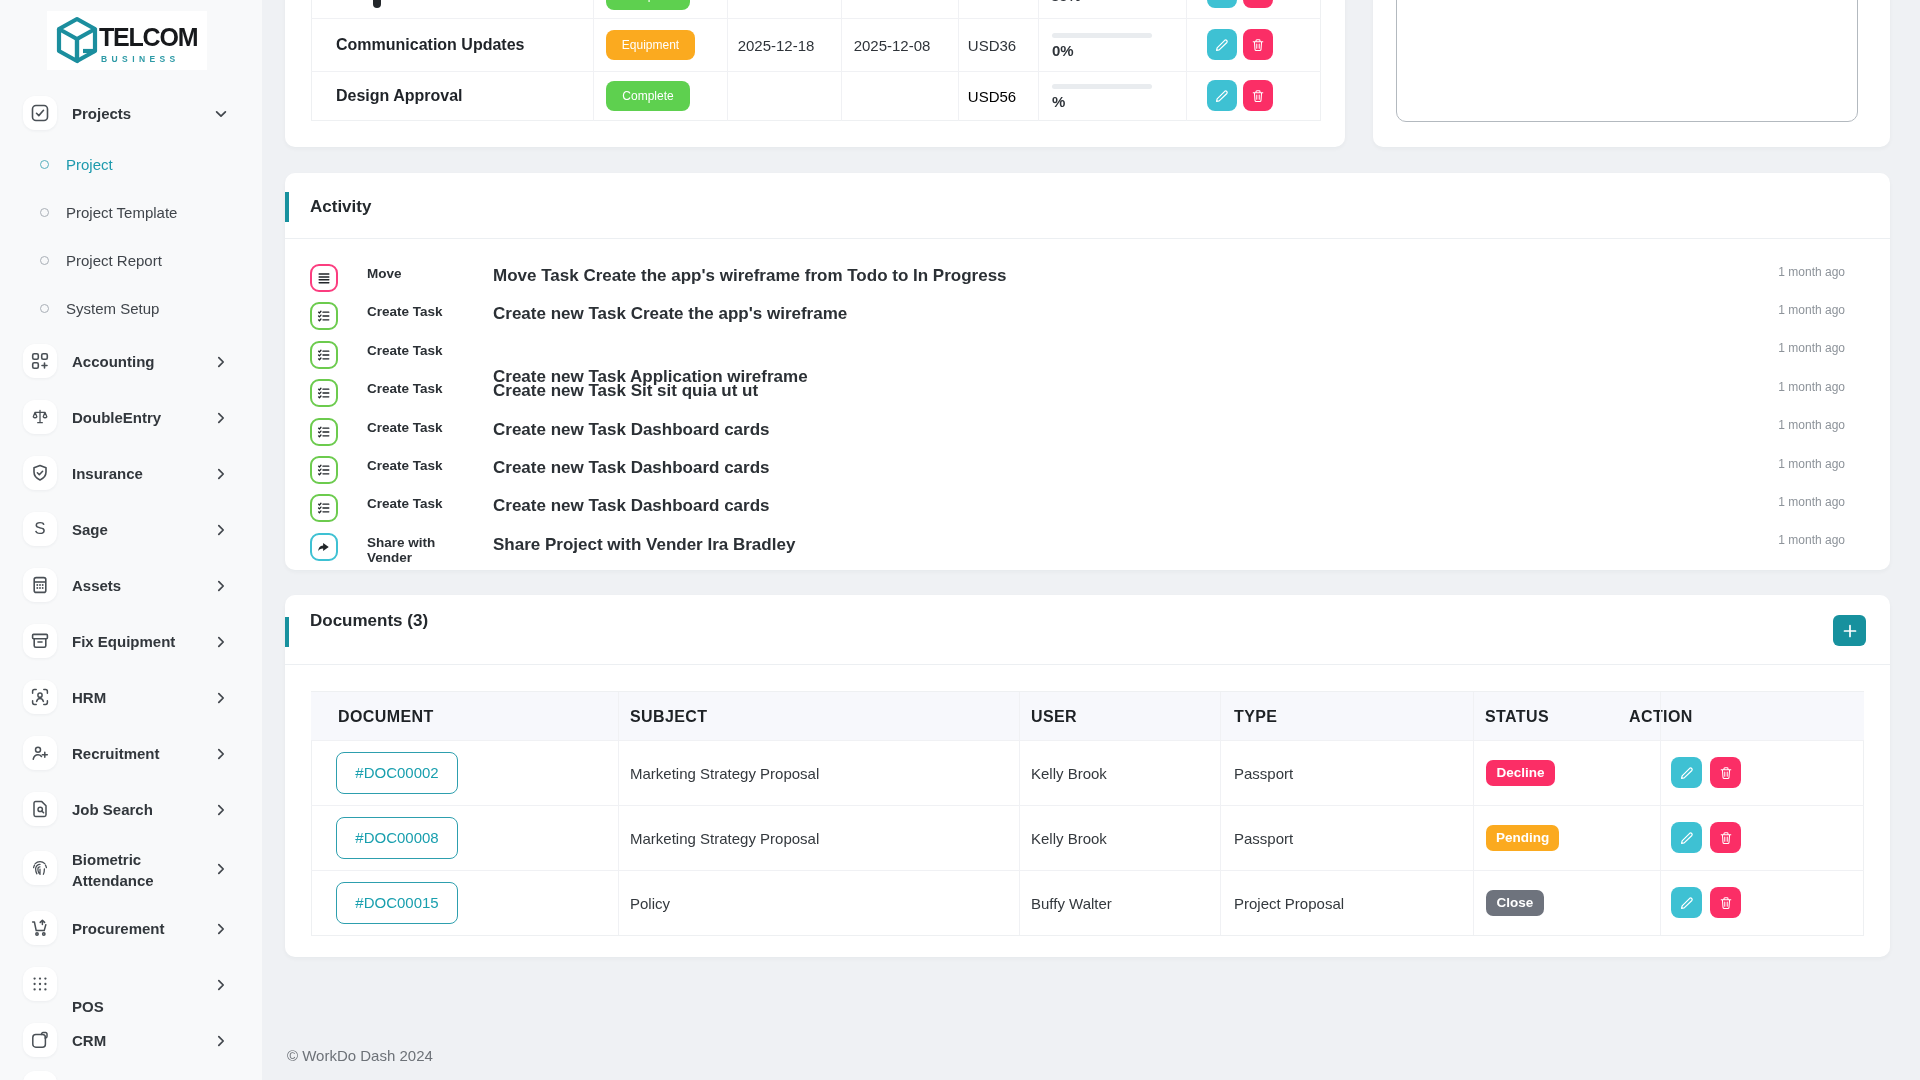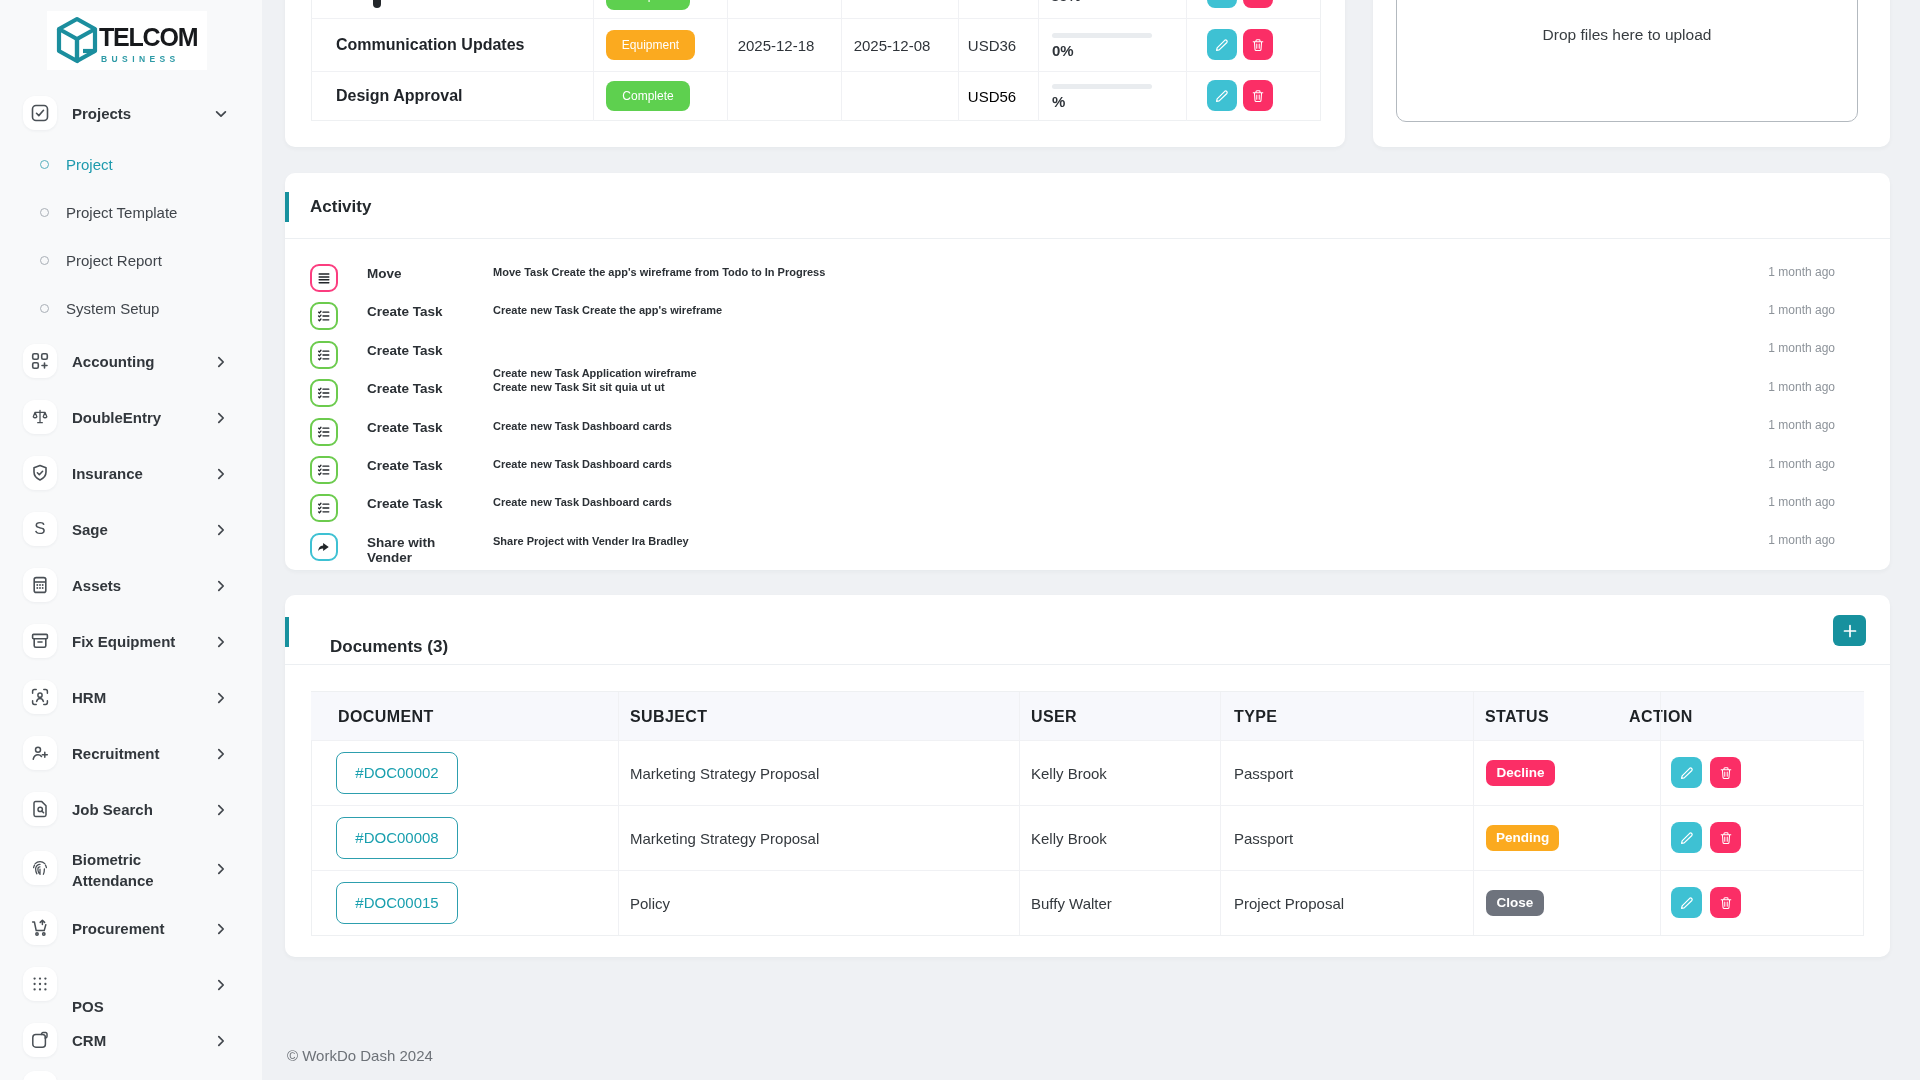--- a/index.html
+++ b/index.html
@@ -25,22 +25,22 @@
 .vline{position:absolute;width:1px;background:#f0f1f4;}
 .hline{position:absolute;height:1px;background:#f0f1f4;}
 .badge{position:absolute;color:#fff;border-radius:8px;text-align:center;}
 .btn{position:absolute;border-radius:8px;}
 .btn svg{position:absolute;left:50%;top:50%;transform:translate(-50%,-50%);}
 .bteal{background:#3ec1d3;}
 .bpink{background:#fb2e66;}
 
 .aicon{position:absolute;left:25px;width:28px;height:28px;border-radius:9px;background:#fff;}
 .alab{position:absolute;left:82px;font-size:13.5px;font-weight:bold;color:#2b3035;line-height:15px;}
-.adesc{position:absolute;left:208px;font-size:11px;font-weight:bold;color:#2b3035;}
-.atime{position:absolute;right:55px;font-size:12px;color:#8d939a;}
+.adesc{position:absolute;left:208px;font-size:17px;font-weight:bold;color:#2b3035;}
+.atime{position:absolute;right:45px;font-size:12px;color:#8d939a;}
 
 .th{position:absolute;font-size:16px;font-weight:bold;color:#1e2226;letter-spacing:.4px;}
 .td{position:absolute;font-size:15px;color:#34393e;}
 .docbtn{position:absolute;width:122px;height:42px;border:1px solid #2d9fae;border-radius:8px;color:#199fae;font-size:15px;text-align:center;line-height:40px;}
 </style>
 </head>
 <body>
 <div id="page">
   <div id="sidebar">
     <div id="logo">
@@ -288,21 +288,20 @@
         </div>
       <div class="btn bpink" style="left:958px;top:123px;width:30px;height:31px;">
           <svg width="14" height="14" viewBox="0 0 16 16" fill="none" stroke="#fff" stroke-width="1.2" stroke-linecap="round" stroke-linejoin="round">
             <path d="M2.5 4.2h11 M5.7 4.2V3a1 1 0 0 1 1-1h2.6a1 1 0 0 1 1 1v1.2 M3.9 4.2l.65 8.8a1.4 1.4 0 0 0 1.4 1.3h4.1a1.4 1.4 0 0 0 1.4-1.3l.65-8.8 M6.6 6.8v5 M9.4 6.8v5"></path>
           </svg>
         </div>
     </div>
 
     <div class="card" style="left:1373px;top:-43px;width:517px;height:190px;">
       <div class="abs" style="left:23px;top:13px;width:462px;height:152px;border:1px solid #b3b9bf;border-radius:10px;"></div>
-      <div class="abs" style="left:23px;top:69px;width:462px;text-align:center;font-size:15.5px;color:#383d41;">Drop files here to upload</div>
     </div>
 
     <div class="card" style="left:285px;top:173px;width:1605px;height:397px;">
       <div class="accent" style="top:19px;height:30px;"></div>
       <div class="ctitle" style="top:24px;">Activity</div>
       <div class="hdiv" style="top:65px;"></div>
 
       <div class="aicon" style="top:91px;border:2px solid #fb3d7f;">
           <svg style="position:absolute;left:5px;top:5px;" width="14" height="14" viewBox="0 0 16 16" fill="none" stroke="#212529" stroke-width="1.7" stroke-linecap="round">
             <path d="M2.5 3.5h11 M2.5 6.8h11 M2.5 10.1h11 M2.5 13.4h11"></path>
@@ -371,21 +370,21 @@
             <path d="M7 6.4V3.5L13.4 8 7 12.5V9.6C4 9.6 2.4 10.8 1.4 12.8c0-3.7 1.8-6 5.6-6.4z" fill="#212529"></path>
           </svg>
         </div>
       <div class="alab" style="top:361.8px;">Share with<br>Vender</div>
       <div class="adesc" style="top:361.8px;">Share Project with Vender Ira Bradley</div>
       <div class="atime" style="top:360.3px;">1 month ago</div>
     </div>
 
     <div class="card" style="left:285px;top:595px;width:1605px;height:362px;">
       <div class="accent" style="top:22px;height:30px;"></div>
-      <div class="ctitle" style="top:42px;margin-left:20px;">Documents (3)</div>
+      <div class="ctitle" style="top:16px;">Documents (3)</div>
       <div class="abs" style="right:24px;top:20px;width:33px;height:31px;background:#17919e;border-radius:6px;">
           <svg style="position:absolute;left:50%;top:50%;transform:translate(-50%,-50%);" width="16" height="16" viewBox="0 0 16 16" fill="none" stroke="#fff" stroke-width="1.7" stroke-linecap="round">
             <path d="M8 2.5v11 M2.5 8h11"></path>
           </svg>
         </div>
       <div class="hdiv" style="top:69px;"></div>
 
       <div class="abs" style="left:26px;top:96px;width:1553px;height:244.5px;border:1px solid #eef0f2;"></div>
       <div class="abs" style="left:26px;top:97px;width:1553px;height:48px;background:#f7f8fc;"></div>
       <div class="th" style="left:53px;top:113px;">DOCUMENT</div>

